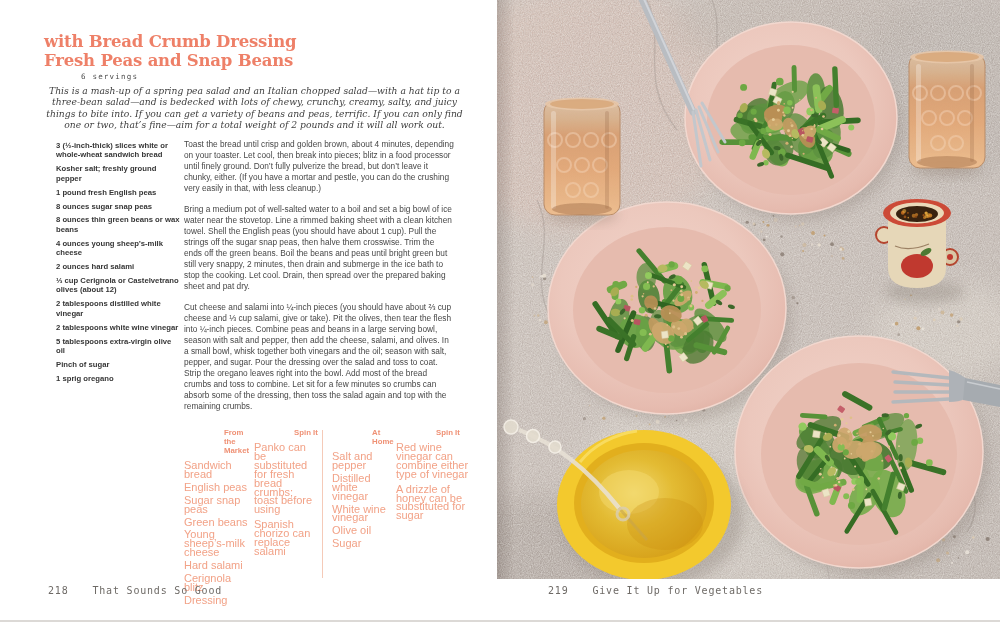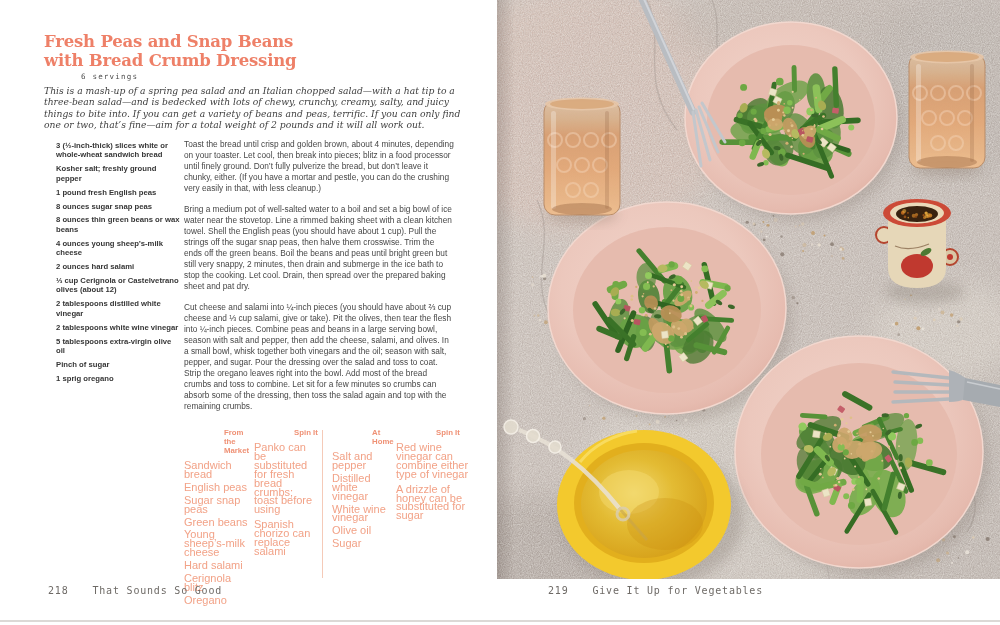--- a/index.html
+++ b/index.html
@@ -15,21 +15,21 @@
     color:#ee8068;
   }
   .servings{
     position:absolute;left:45px;top:72px;
     font-family:"DejaVu Sans Mono","Liberation Mono",monospace;
     font-size:7.5px;letter-spacing:1.2px;color:#4c4c4c;padding-left:36px;
   }
   .intro{
     position:absolute;left:44px;top:85px;width:421px;
     font-family:"DejaVu Serif",serif;font-style:italic;
-    font-size:9.2px;line-height:11.4px;color:#3e3e3e;
+    font-size:9.2px;line-height:11.4px;color:#3e3e3e;text-align:center;
   }
   .ingredients{position:absolute;left:44px;top:141px;width:138px;}
   .ingredient{
     font-size:7.7px;line-height:9.4px;font-weight:700;
     color:#363636;margin-bottom:4.5px;margin-left:12px;
   }
   .instructions{position:absolute;left:184px;top:139px;width:282px;}
   .instructions p{margin:0 12px 10px 0;font-size:8.3px;line-height:11px;color:#474747;}
   .guide{position:absolute;left:184px;top:428px;width:290px;height:160px;}
   .guide-col{position:absolute;top:0;}
@@ -47,22 +47,22 @@
   #footer-right{left:548px;text-align:right;}
   .bottom-line{position:absolute;left:0;top:620px;width:1000px;height:2px;background:#dcd9d6;}
   
   .photo{position:absolute;left:497px;top:0;width:503px;height:579px;}
 </style>
 </head>
 <body>
 
 <div>
   <div class="title">
+    <div>with Bread Crumb Dressing</div>
     <div>Fresh Peas and Snap Beans</div>
-    <div>with Bread Crumb Dressing</div>
   </div>
   <div class="servings">6 servings</div>
   <div class="intro">This is a mash-up of a spring pea salad and an Italian chopped salad—with a hat tip to a three-bean salad—and is bedecked with lots of chewy, crunchy, creamy, salty, and juicy things to bite into. If you can get a variety of beans and peas, terrific. If you can only find one or two, that’s fine—aim for a total weight of 2 pounds and it will all work out.</div>
 
   <div class="ingredients">
       <div class="ingredient">3 (½-inch-thick) slices white or whole-wheat sandwich bread</div>
       <div class="ingredient">Kosher salt; freshly ground pepper</div>
       <div class="ingredient">1 pound fresh English peas</div>
       <div class="ingredient">8 ounces sugar snap peas</div>
       <div class="ingredient">8 ounces thin green beans or wax beans</div>
@@ -86,21 +86,21 @@
     <div class="guide-col" style="left:0;width:66px">
       <div class="guide-head">From the Market</div>
       <div>
           <div class="guide-item">Sandwich bread</div>
           <div class="guide-item">English peas</div>
           <div class="guide-item">Sugar snap peas</div>
           <div class="guide-item">Green beans</div>
           <div class="guide-item">Young sheep’s-milk cheese</div>
           <div class="guide-item">Hard salami</div>
           <div class="guide-item">Cerignola blitz</div>
-          <div class="guide-item">Oregano</div>
+          <div class="guide-item">Dressing</div>
         </div>
     </div>
     <div class="guide-col spin" style="left:70px;width:66px">
       <div class="guide-head">Spin It</div>
       <div>
           <div class="guide-item">Panko can be substituted for fresh bread crumbs; toast before using</div>
           <div class="guide-item">Spanish chorizo can replace salami</div>
         </div>
     </div>
     <div class="guide-divider"></div>

